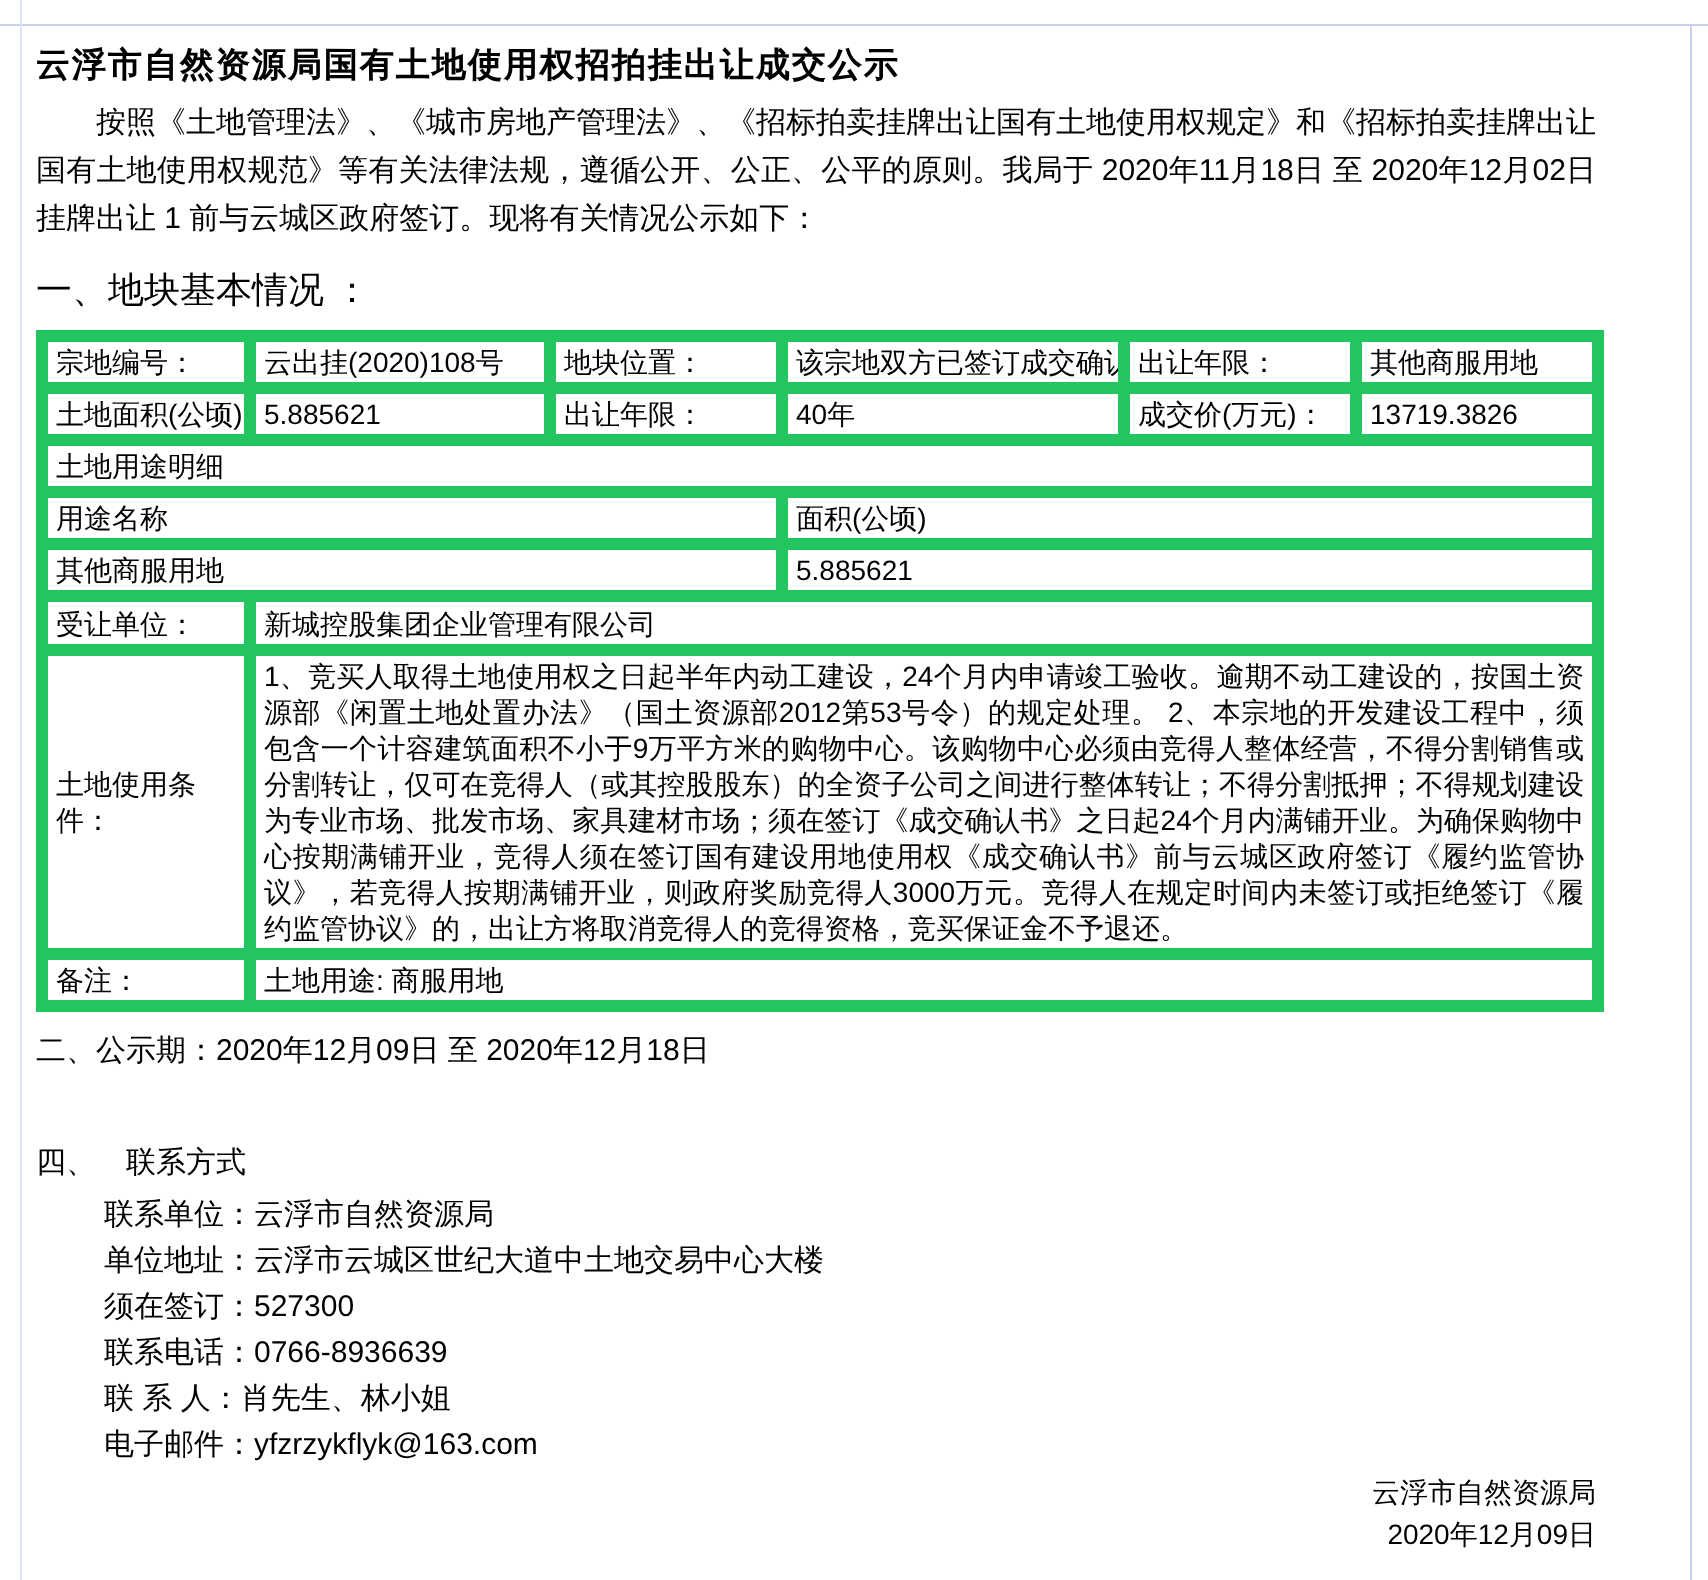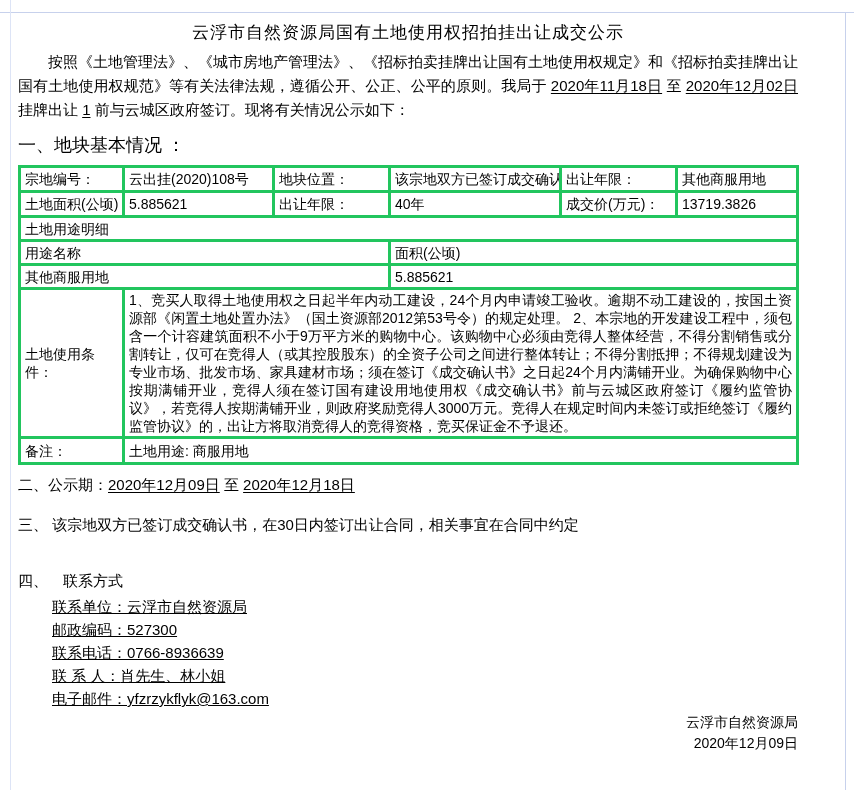--- a/index.html
+++ b/index.html
@@ -12,50 +12,49 @@
     overflow: hidden;
   }
   .frame-hline-top   { position:absolute; top:12px; left:0; width:854px; height:1px; background:#c7d1ec; }
   .frame-vline-left  { position:absolute; top:0; left:10px; width:1px; height:790px; background:#dde4f6; }
   .frame-vline-right { position:absolute; top:12px; left:845px; width:1px; height:778px; background:#c7d1ec; }
 
   .content { position:absolute; left:18px; top:13px; width:780px; }
 
   .doc-title {
     margin-top: 8px;
-    text-align: center;
     font-size: 17px;
-    font-weight: normal;
+    font-weight: bold;
     line-height: 24px;
     letter-spacing: 1px;
   }
   .intro {
     margin-top: 5px;
     font-size: 15px;
     line-height: 24px;
     text-indent: 2em;
     text-align: justify;
   }
-  .u { text-decoration: underline; text-underline-offset: 2px; }
+  .u { text-underline-offset: 2px; }
 
   .sec-heading {
     margin-top: 13px;
     font-size: 18px;
     line-height: 20px;
   }
 
   table.land-table {
     margin-top: 10px;
     width: 778px;
     border-collapse: collapse;
     table-layout: fixed;
     font-size: 14px;
   }
   table.land-table td {
-    border: 3px solid #22c55e;
+    border: 6px solid #22c55e;
     padding: 1px 4px;
     vertical-align: middle;
     overflow: hidden;
     line-height: 18px;
   }
   td.r1 { height: 25px; }
   td.r3 { height: 24px; }
   td.r6 { height: 27px; }
   td.r8 { height: 26px; }
   td.cond-value {
@@ -63,21 +62,21 @@
     line-height: 20px;
     text-align: justify;
     padding: 2px 5px;
   }
   td.nowrap { white-space: nowrap; }
 
   .sec2 { margin-top: 10px; font-size: 15px; line-height: 20px; }
   .sec3 { margin-top: 20px; font-size: 15px; line-height: 20px; }
   .sec4-heading { margin-top: 36px; font-size: 15px; line-height: 20px; }
   .contact-list { margin-top: 4px; padding-left: 34px; font-size: 15px; }
-  .contact-item { line-height: 23px; text-decoration: underline; }
+  .contact-item { line-height: 23px; }
 
   .signature { margin-top: 2px; text-align: right; font-size: 14px; line-height: 21px; }
 </style>
 </head>
 <body>
 
 <div class="frame-hline-top"></div>
 <div class="frame-vline-left"></div>
 <div class="frame-vline-right"></div>
 
@@ -120,39 +119,43 @@
     </tr>
     <tr>
       <td class="r3" colspan="3">用途名称</td>
       <td class="r3" colspan="3">面积(公顷)</td>
     </tr>
     <tr>
       <td class="r3" colspan="3">其他商服用地</td>
       <td class="r3" colspan="3">5.885621</td>
     </tr>
     <tr>
+      <td class="r6">受让单位：</td>
+      <td class="r6" colspan="5">新城控股集团企业管理有限公司</td>
+    </tr>
+    <tr>
       <td>土地使用条件：</td>
       <td class="cond-value" colspan="5">1、竞买人取得土地使用权之日起半年内动工建设，24个月内申请竣工验收。逾期不动工建设的，按国土资源部《闲置土地处置办法》（国土资源部2012第53号令）的规定处理。 2、本宗地的开发建设工程中，须包含一个计容建筑面积不小于9万平方米的购物中心。该购物中心必须由竞得人整体经营，不得分割销售或分割转让，仅可在竞得人（或其控股股东）的全资子公司之间进行整体转让；不得分割抵押；不得规划建设为专业市场、批发市场、家具建材市场；须在签订《成交确认书》之日起24个月内满铺开业。为确保购物中心按期满铺开业，竞得人须在签订国有建设用地使用权《成交确认书》前与云城区政府签订《履约监管协议》，若竞得人按期满铺开业，则政府奖励竞得人3000万元。竞得人在规定时间内未签订或拒绝签订《履约监管协议》的，出让方将取消竞得人的竞得资格，竞买保证金不予退还。</td>
     </tr>
     <tr>
       <td class="r8">备注：</td>
       <td class="r8" colspan="5">土地用途: 商服用地</td>
     </tr>
   </tbody>
     </table>
 
   <div class="sec2"><span>二、公示期：</span><span class="u">2020年12月09日</span><span> 至 </span><span class="u">2020年12月18日</span></div>
 
-  <div class="sec3">三、 该宗地双方已签订成交确认书，在30日内签订出让合同，相关事宜在合同中约定</div>
 
   <div class="sec4-heading">四、　联系方式</div>
 
   <div class="contact-list">
     <div class="contact-item"><span>联系单位：</span><span>云浮市自然资源局</span></div>
-    <div class="contact-item"><span>邮政编码：</span><span>527300</span></div>
+    <div class="contact-item"><span>单位地址：</span><span>云浮市云城区世纪大道中土地交易中心大楼</span></div>
+    <div class="contact-item"><span>须在签订：</span><span>527300</span></div>
     <div class="contact-item"><span>联系电话：</span><span>0766-8936639</span></div>
     <div class="contact-item"><span>联 系 人：</span><span>肖先生、林小姐</span></div>
     <div class="contact-item"><span>电子邮件：</span><span>yfzrzykflyk@163.com</span></div>
   </div>
 
   <div class="signature">
     <div>云浮市自然资源局</div>
     <div>2020年12月09日</div>
   </div>
 

